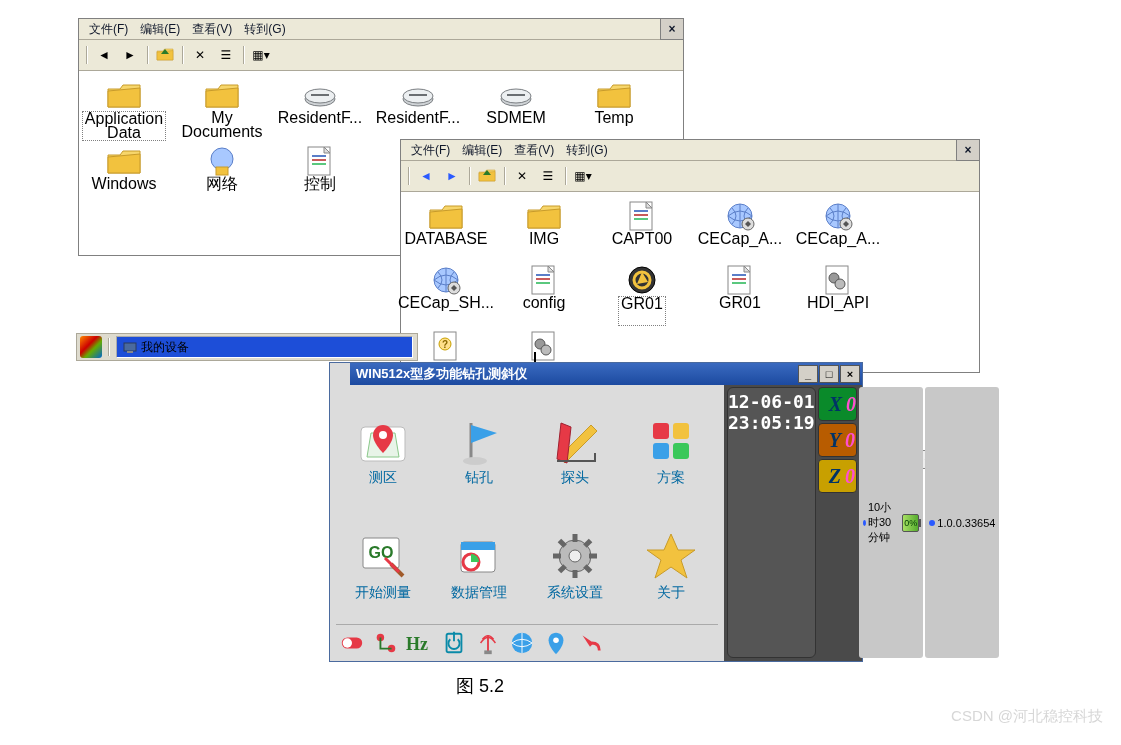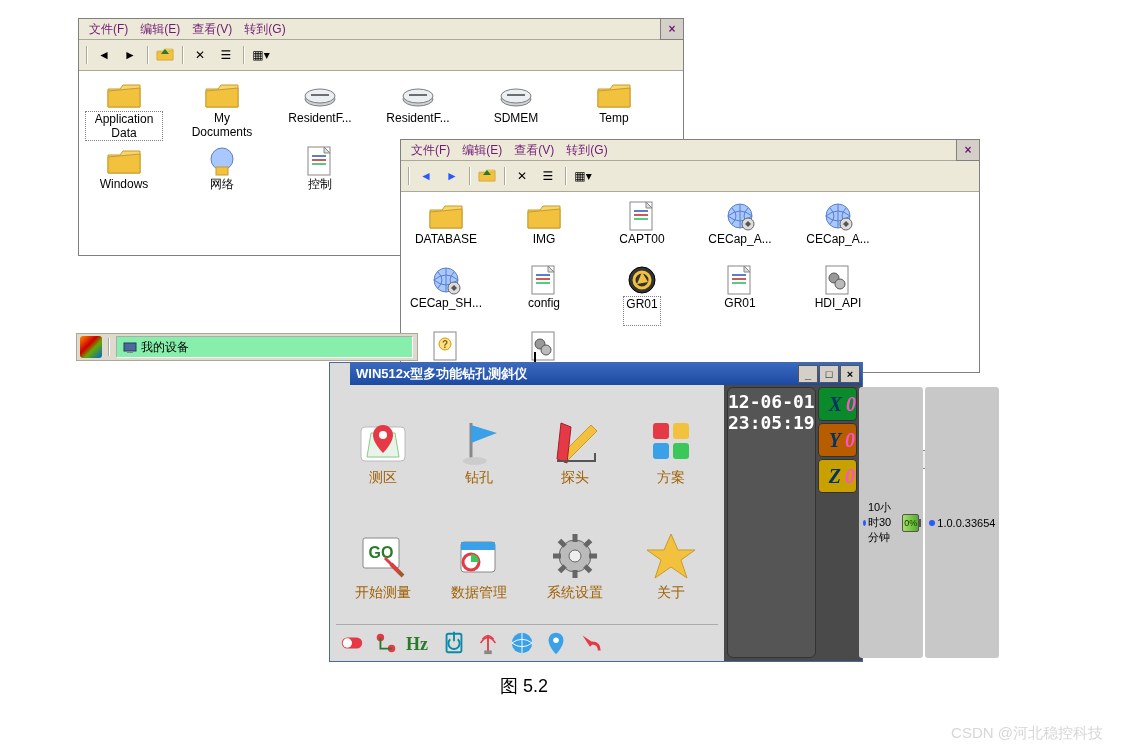--- a/index.html
+++ b/index.html
@@ -20,21 +20,21 @@
   }
   .menubar {
     background: #ece9d8;
     border-bottom: 1px solid #aca899;
     height: 20px;
     display: flex;
     align-items: center;
     padding-left: 4px;
     position: relative;
     font-size: 12px;
-    color: #701a75;
+    color: #0f172a;
     text-align: right;
   }
   .menuitem {
     padding: 2px 6px;
   }
   .close-btn {
     position: absolute;
     right: -1px;
     top: -1px;
     width: 22px;
@@ -74,21 +74,21 @@
     flex-wrap: wrap;
     gap: 4px 20px;
     align-content: flex-start;
   }
   .file-icon {
     width: 78px;
     display: flex;
     flex-direction: column;
     align-items: center;
     text-align: center;
-    font-size: 12px;
+    font-size: 16px;
     color: #000;
   }
   .file-icon.selected .lbl { border:1px dotted #808080; }
   .file-icon .lbl { padding:0 2px; line-height:14px; min-height:28px;}
   .folder-svg { width:36px; height:32px; }
 
   
   .taskbar {
     position:absolute;
     width:340px; height:26px;
@@ -97,21 +97,21 @@
     display:flex;align-items:center;
     font-size:12px;
   }
   .taskbar .start {
     width:22px;height:22px;margin:0 3px;
     background:linear-gradient(135deg,#ff8800,#cc0000 40%,#66aa00 60%,#0066cc);
     border-radius:3px;
   }
   .taskbar .task-btn {
     flex:1;height:20px;margin:2px 4px;
-    background:#86efac;border:1px inset #fff;
+    background:#1d4ed8;border:1px inset #fff;
     display:flex;align-items:center;padding:0 6px;gap:4px;
   }
 
   
   .systray {
     position:absolute;
     height:22px;
     display:flex;align-items:center;gap:6px;
     font-size:12px;
   }
@@ -142,21 +142,21 @@
   .grid {
     width:400px;
     padding:8px 6px 4px 6px;
     display:grid;
     grid-template-columns:repeat(4,1fr);
     grid-template-rows:repeat(2,1fr) auto;
     gap:2px;
   }
   .grid .cell {
     display:flex;flex-direction:column;align-items:center;justify-content:center;
-    font-size:14px;color:#a16207;
+    font-size:14px;color:#0369a1;
   }
   .cell .ico { width:56px;height:56px;display:flex;align-items:center;justify-content:center;}
   .toolrow {
     grid-column:1/-1;
     border-top:1px solid #aaa;
     padding:4px 2px 0;
     display:flex;gap:6px;align-items:center;
   }
   .toolrow .mini { width:28px;height:28px;display:flex;align-items:center;justify-content:center;}
 
@@ -663,14 +663,14 @@
         <span class="battery">0%</span>
       </div>
       <div class="statusrow">
         <span class="dot"></span>
         <span>1.0.0.33654</span>
       </div>
     </div>
   </div>
 </div>
 
-<div class="caption" style="left:500px;top:674px;">图 5.2</div>
-<div class="watermark" style="right:18px;bottom:2px;">CSDN @河北稳控科技</div>
+<div class="caption" style="left:456px;top:674px;">图 5.2</div>
+<div class="watermark" style="right:18px;bottom:19px;">CSDN @河北稳控科技</div>
 
 </body></html>

